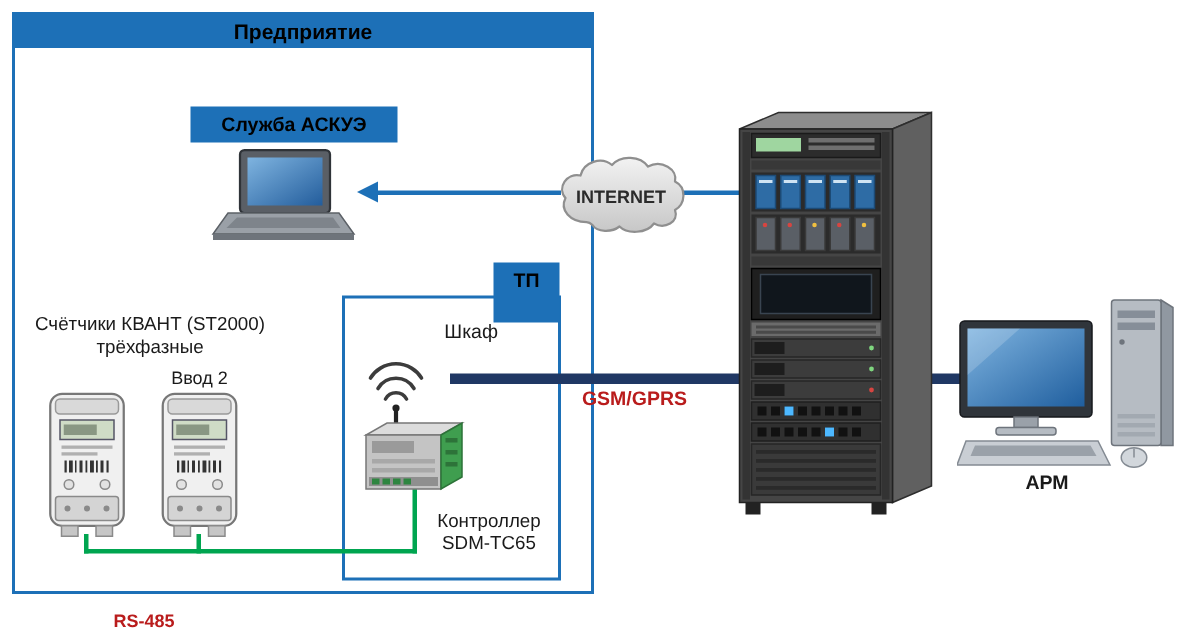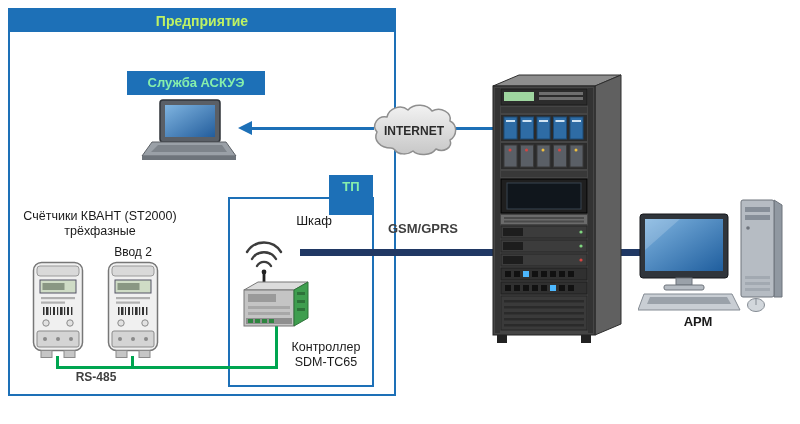--- a/index.html
+++ b/index.html
@@ -7,33 +7,33 @@
   body {
     font-family: "Liberation Sans", "DejaVu Sans", sans-serif;
     background: #ffffff;
     color: #1a1a1a;
   }
   .canvas { position: relative; width: 800px; height: 424px; background: #fff; overflow: hidden; }
   .abs { position: absolute; }
 
   .frame { position: absolute; border: 2px solid #1d70b7; background: #fff; }
   .hdr {
-    width: 100%; background: #1d70b7; color: #bef264;
+    width: 100%; background: #1d70b7; color: #000000;
     font-weight: bold; text-align: center; font-size: 14px;
   }
   .hdr.one-line { height: 22px; line-height: 22px; }
   .hdr.two-line { height: 42px; line-height: 19px; padding-top: 3px; white-space: pre-line; }
 
   .badge {
-    position: absolute; background: #1d70b7; color: #86efac;
+    position: absolute; background: #1d70b7; color: #000000;
     font-weight: bold; text-align: center; font-size: 13px;
   }
 
   .lbl { position: absolute; text-align: center; font-size: 12px; color: #1a1a1a; }
-  .lbl.blue { color: #404040; font-weight: bold; }
+  .lbl.blue { color: #b91c1c; font-weight: bold; margin-top: 37px; }
   .ml { white-space: pre-line; }
 
   .line { position: absolute; }
   .line.blue { background: #1d70b7; }
   .line.navy { background: #203864; }
   .line.green { background: #00a550; }
 
   .arrow-left {
     position: absolute; width: 0; height: 0;
     border-top: 7px solid transparent;

